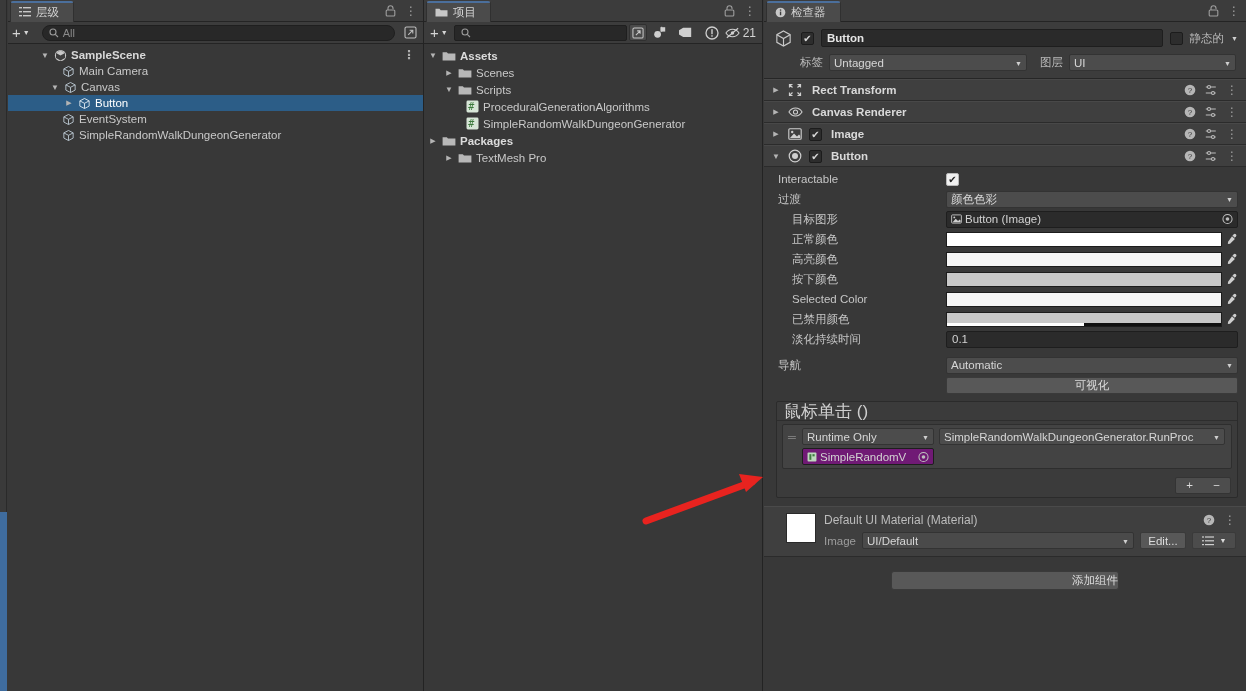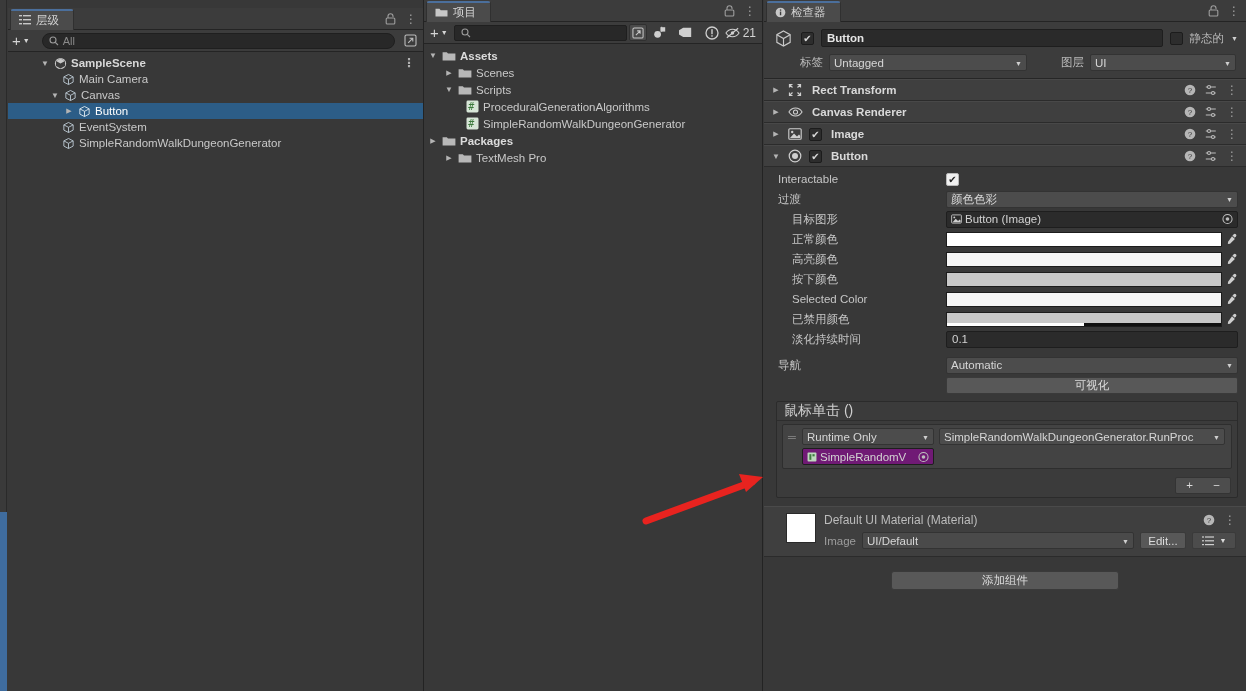--- a/index.html
+++ b/index.html
@@ -80,52 +80,52 @@
   .numfield{height:16px;background:#2b2b2b;border:1px solid #1e1e1e;border-radius:2px;
             display:flex;align-items:center;padding:0 5px;color:#d2d2d2;font-size:11.5px;}
   .slider{flex:1;height:16px;display:flex;align-items:center;position:relative;}
   .slider .track{height:2px;background:#6d6d6d;width:100%;}
   .slider .knob{position:absolute;left:2px;width:10px;height:10px;border-radius:50%;background:#b4b4b4;}
   .btnwide{height:17px;background:#585858;border:1px solid #3a3a3a;border-radius:2px;
            display:flex;align-items:center;justify-content:center;color:#dcdcdc;font-size:11.5px;}
 
   .evtbox{margin:6px 8px 0 12px;background:#3b3b3b;border:1px solid #2b2b2b;border-radius:2px;}
   .evtheader{height:19px;display:flex;align-items:center;padding-left:7px;color:#cfcfcf;
-             border-bottom:1px solid #2d2d2d;font-size:14px;}
+             border-bottom:1px solid #2d2d2d;font-size:17px;}
   .evtrow{background:#434343;border:1px solid #2e2e2e;margin:3px 5px 4px 5px;border-radius:2px;padding:3px 4px;}
   .evtline{display:flex;align-items:center;gap:5px;}
   .grip{width:10px;color:#8c8c8c;font-size:11px;text-align:center;}
   .evtfoot{height:24px;display:flex;align-items:center;justify-content:flex-end;padding-right:6px;}
   .plusminus{height:17px;min-width:56px;background:#4d4d4d;border:1px solid #343434;border-radius:2px;
              display:flex;align-items:center;justify-content:space-around;color:#dcdcdc;padding:0 6px;gap:12px;}
 
   .matbox{background:#3f3f3f;border-top:1px solid #4a4a4a;border-bottom:1px solid #2b2b2b;
           padding:6px 8px 7px 8px;display:flex;gap:8px;}
   .matsw{width:30px;height:30px;background:#ffffff;border:1px solid #2a2a2a;}
   .addrow{display:flex;justify-content:center;padding-top:14px;}
   .addbtn{width:228px;height:19px;background:#585858;border:1px solid #3a3a3a;border-radius:3px;
-          display:flex;align-items:center;justify-content:center;color:#dcdcdc;font-size:11.5px;}
+          display:flex;align-items:center;justify-content:flex-end;color:#dcdcdc;font-size:11.5px;}
 
   .vsplit{position:absolute;top:0;bottom:0;width:1px;background:#232323;}
   .edge-scroll{position:absolute;left:0;top:0;width:7px;bottom:0;background:#3a3a3a;border-right:1px solid #2a2a2a;}
   .edge-scroll .thumb{position:absolute;left:0;width:7px;background:#3f6c9e;}
 
   svg{display:block;}
   .ico{flex:none;display:flex;align-items:center;justify-content:center;}
 </style>
 </head>
 <body>
 
 <div id="root">
 
   <div class="edge-scroll">
     <div class="thumb" style="top:512px;bottom:0;"></div>
   </div>
 
-  <div class="panel" style="left:8px;top:8px;width:415px;height:518px;">
+  <div class="panel" style="left:8px;top:0;width:415px;height:518px;">
     <div class="tabstrip">
       <div class="tab sel">
         <div class="accent"></div>
         <span class="ico">
           <svg width="12" height="12" viewBox="0 0 12 12">
               <g fill="#c8c8c8">
             <rect x="0" y="1" width="3" height="1.4"></rect>
                 <rect x="4" y="1" width="8" height="1.4"></rect>
             <rect x="0" y="5" width="3" height="1.4"></rect>
                 <rect x="4" y="5" width="8" height="1.4"></rect>
@@ -425,21 +425,21 @@
         <span class="cb off">✔</span>
         <span class="lbl">静态的</span>
         <span style="font-size:7px;color:#cfcfcf;padding-right:2px;">▼</span>
       </div>
       <div class="tagrow">
         <span class="lbl">标签</span>
         <span class="ddown" style="width:198px;">
           <span>Untagged</span>
           <span class="arrow">▼</span>
         </span>
-        <span class="lbl" style="margin-left:28px;">图层</span>
+        <span class="lbl" style="margin-left:7px;">图层</span>
         <span class="ddown" style="flex:1;margin-right:4px;">
           <span>UI</span>
           <span class="arrow">▼</span>
         </span>
       </div>
     </div>
 
     <div class="comp">
       <span class="tri" style="font-size:7px;">▶</span>
       <span class="ico" style="width:16px;">

